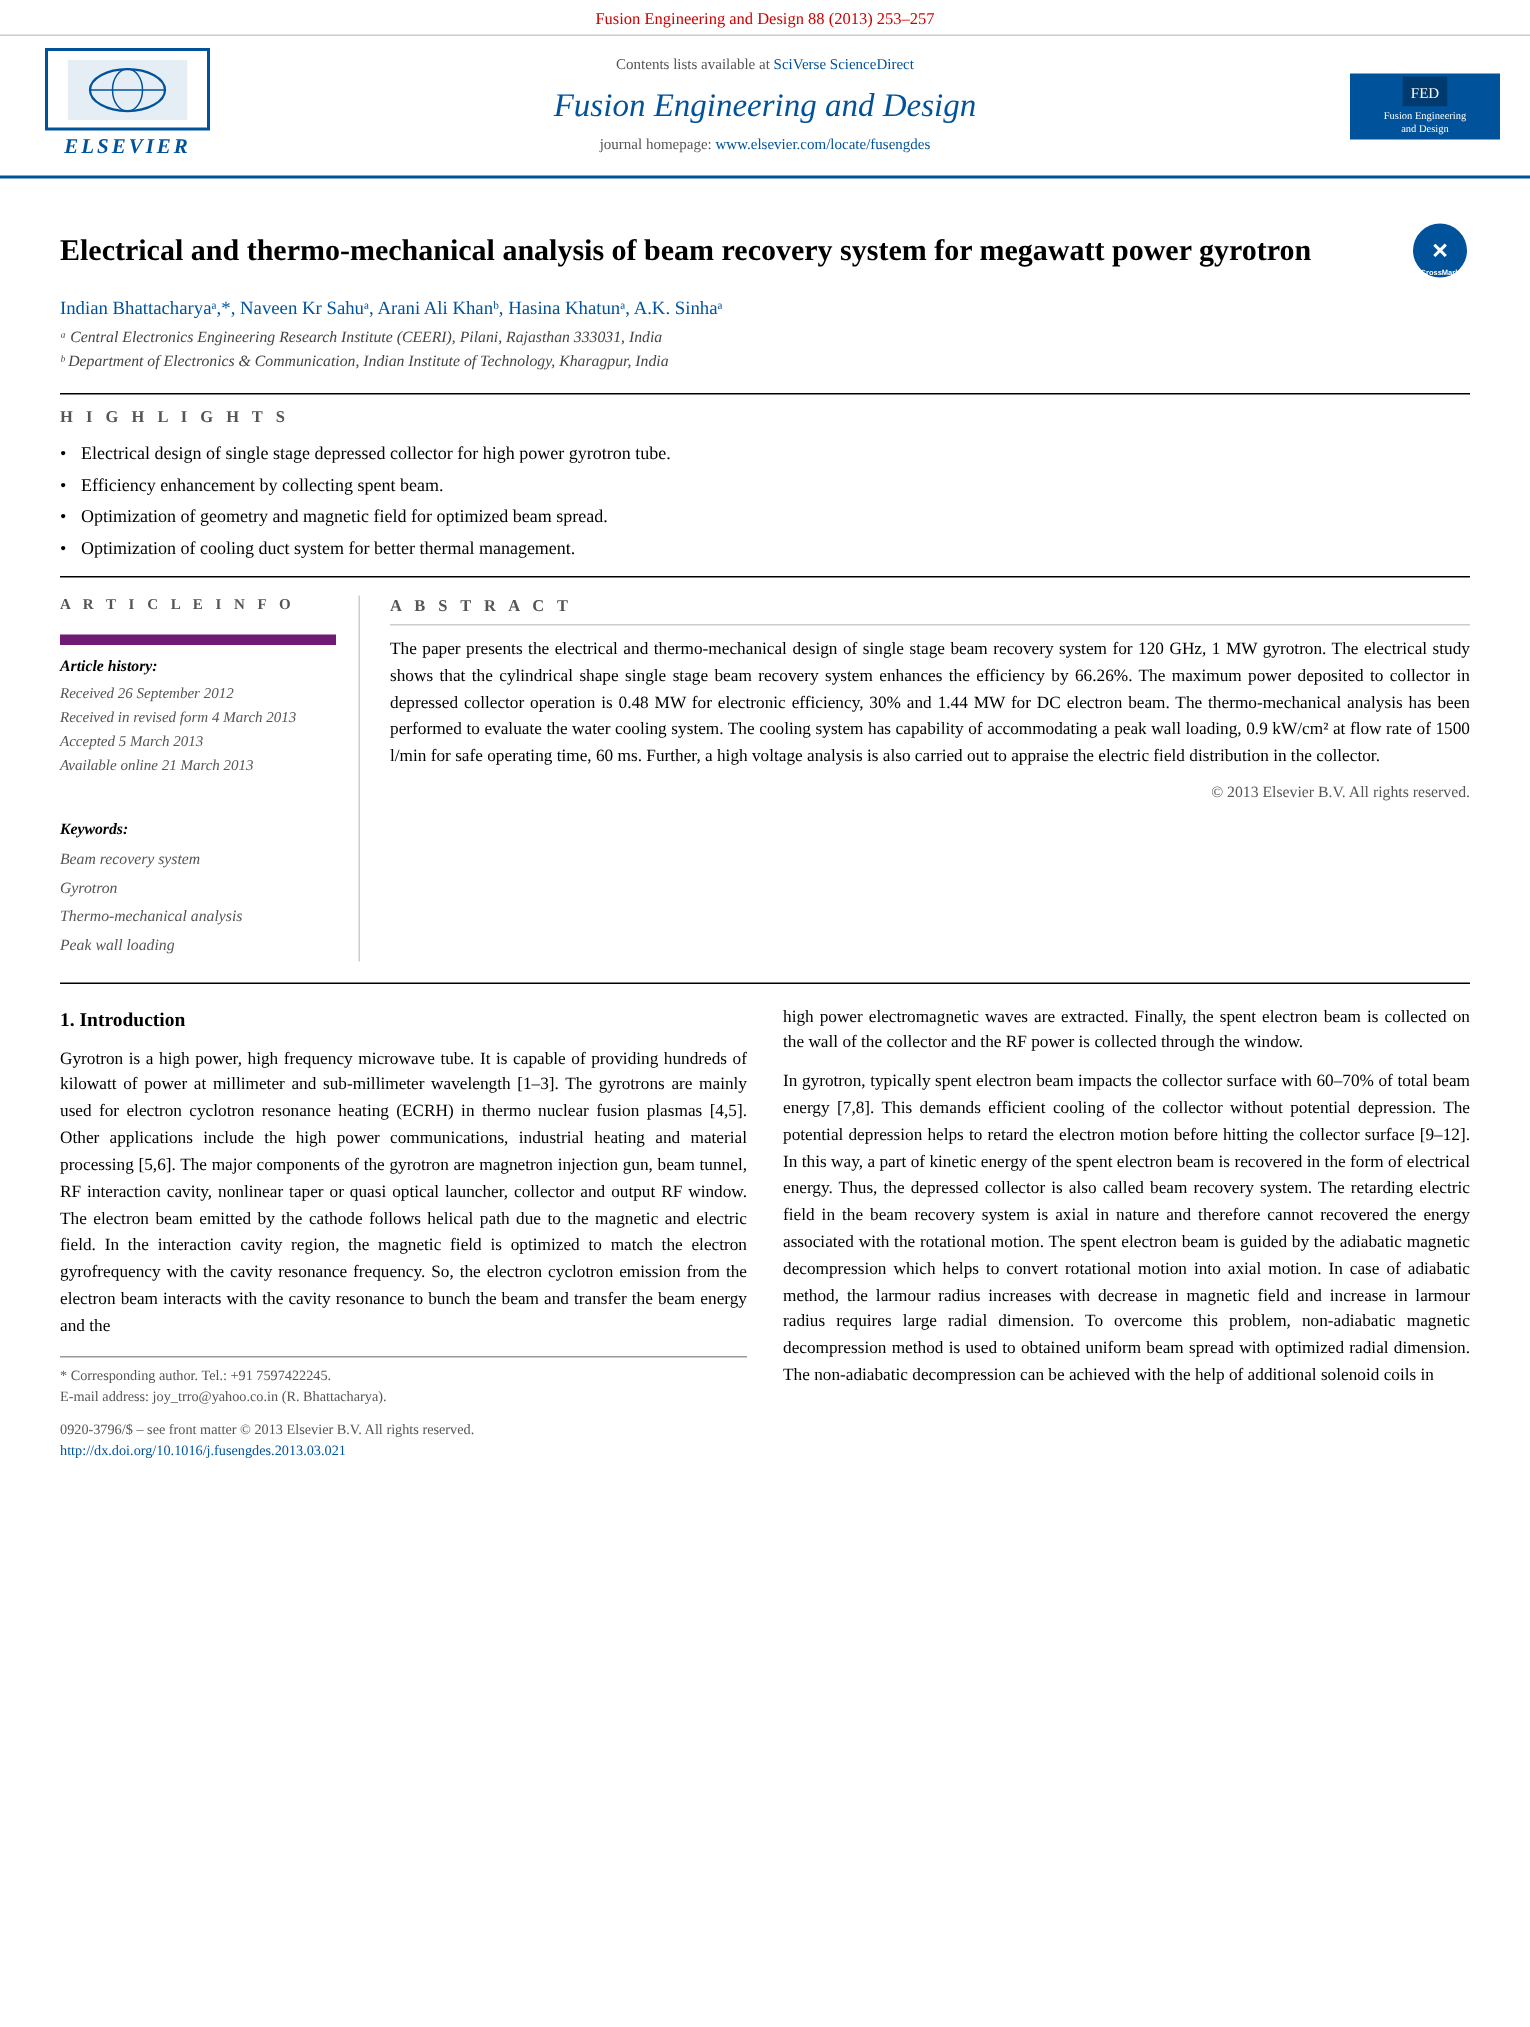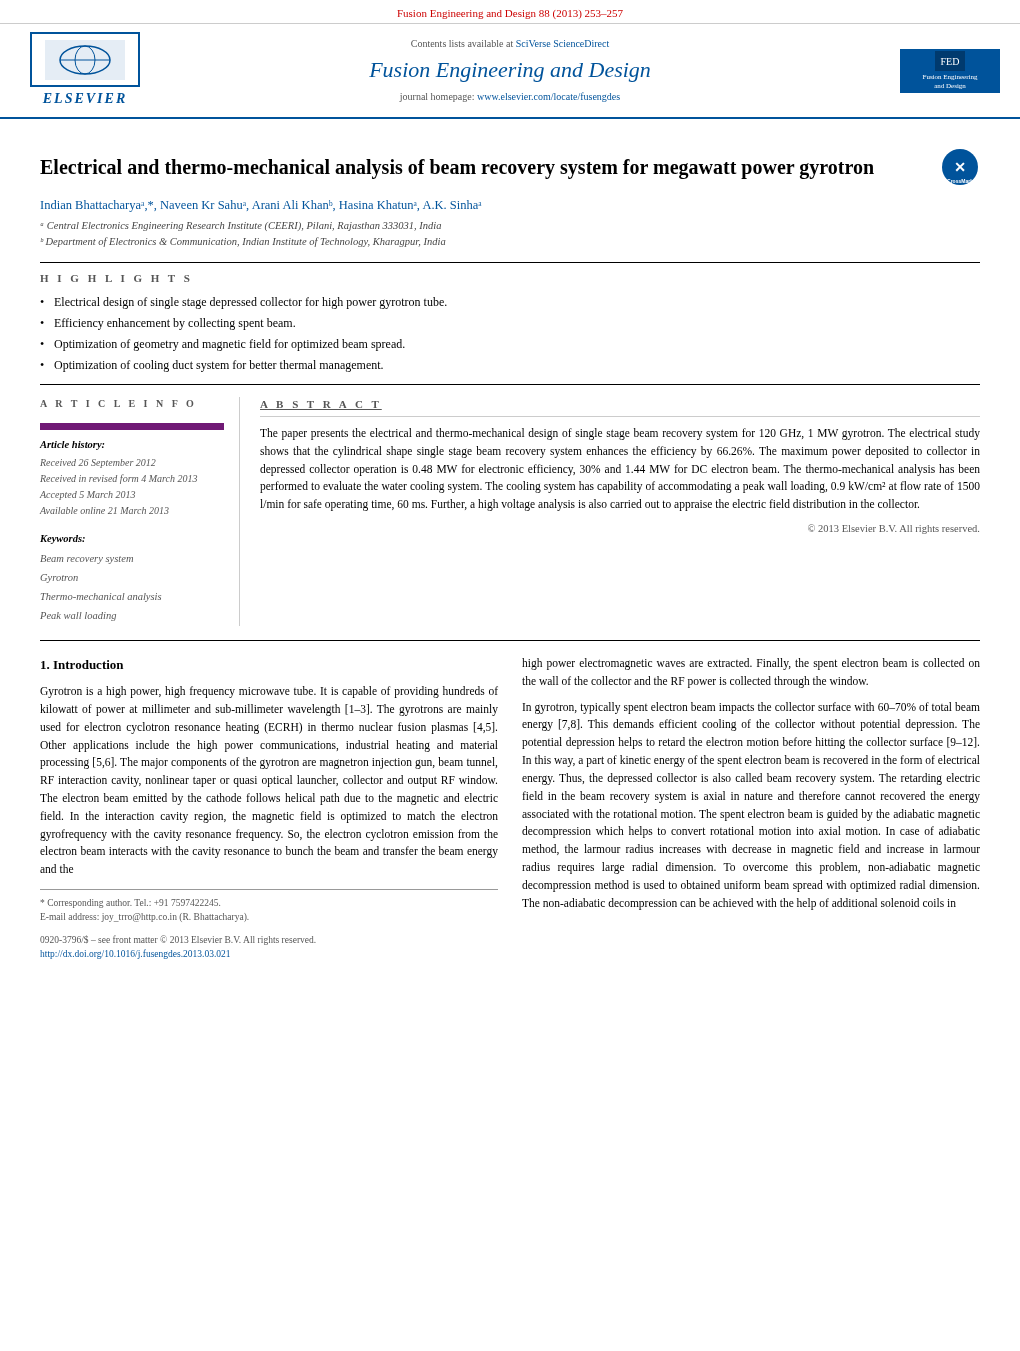--- a/index.html
+++ b/index.html
@@ -165,21 +165,21 @@
       font-size: 10px;
       letter-spacing: 3px;
       font-weight: bold;
       color: #555;
       border-bottom: 7px solid #701a75;
       padding-bottom: 12px;
       margin-bottom: 8px;
     }
     .article-history {
       font-size: 10.5px;
-      margin-bottom: 10px;
+      margin-bottom: 24px;
     }
     .article-history .label {
       font-style: italic;
       font-weight: bold;
       display: block;
       margin-bottom: 3px;
     }
     .article-history .entry {
       color: #555;
       font-style: italic;
@@ -205,21 +205,20 @@
       flex: 1;
     }
     .abstract-title {
       font-size: 11px;
       letter-spacing: 3px;
       font-weight: bold;
       color: #555;
       border-bottom: 1px solid #ccc;
       padding-bottom: 4px;
       margin-bottom: 8px;
-      text-decoration: underline;
     }
     .abstract-text {
       font-size: 11.5px;
       line-height: 1.55;
       color: #000;
       text-align: justify;
     }
     .copyright-line {
       text-align: right;
       font-size: 10.5px;
@@ -367,21 +366,21 @@
 
   <div class="body-two-col">
 
     <div class="body-col">
       <div class="section-heading">1.  Introduction</div>
       <div class="body-text">Gyrotron is a high power, high frequency microwave tube. It is capable of providing hundreds of kilowatt of power at millimeter and sub-millimeter wavelength [1–3]. The gyrotrons are mainly used for electron cyclotron resonance heating (ECRH) in thermo nuclear fusion plasmas [4,5]. Other applications include the high power communications, industrial heating and material processing [5,6]. The major components of the gyrotron are magnetron injection gun, beam tunnel, RF interaction cavity, nonlinear taper or quasi optical launcher, collector and output RF window. The electron beam emitted by the cathode follows helical path due to the magnetic and electric field. In the interaction cavity region, the magnetic field is optimized to match the electron gyrofrequency with the cavity resonance frequency. So, the electron cyclotron emission from the electron beam interacts with the cavity resonance to bunch the beam and transfer the beam energy and the</div>
 
       <div class="footnote-section">
         <div class="footnote-line">* Corresponding author. Tel.: +91 7597422245.</div>
         <div class="footnote-line">
-          <span>E-mail address: joy_trro@http.co.in (R. Bhattacharya).</span>
+          <span>E-mail address: joy_trro@yahoo.co.in (R. Bhattacharya).</span>
         </div>
         <div class="footnote-line" style="margin-top:8px;">0920-3796/$ – see front matter © 2013 Elsevier B.V. All rights reserved.</div>
         <div class="footnote-line">
           <span style="color:#00539b;">http://dx.doi.org/10.1016/j.fusengdes.2013.03.021</span>
         </div>
       </div>
     </div>
 
     <div class="body-col">
       <div class="body-text">high power electromagnetic waves are extracted. Finally, the spent electron beam is collected on the wall of the collector and the RF power is collected through the window.</div>

